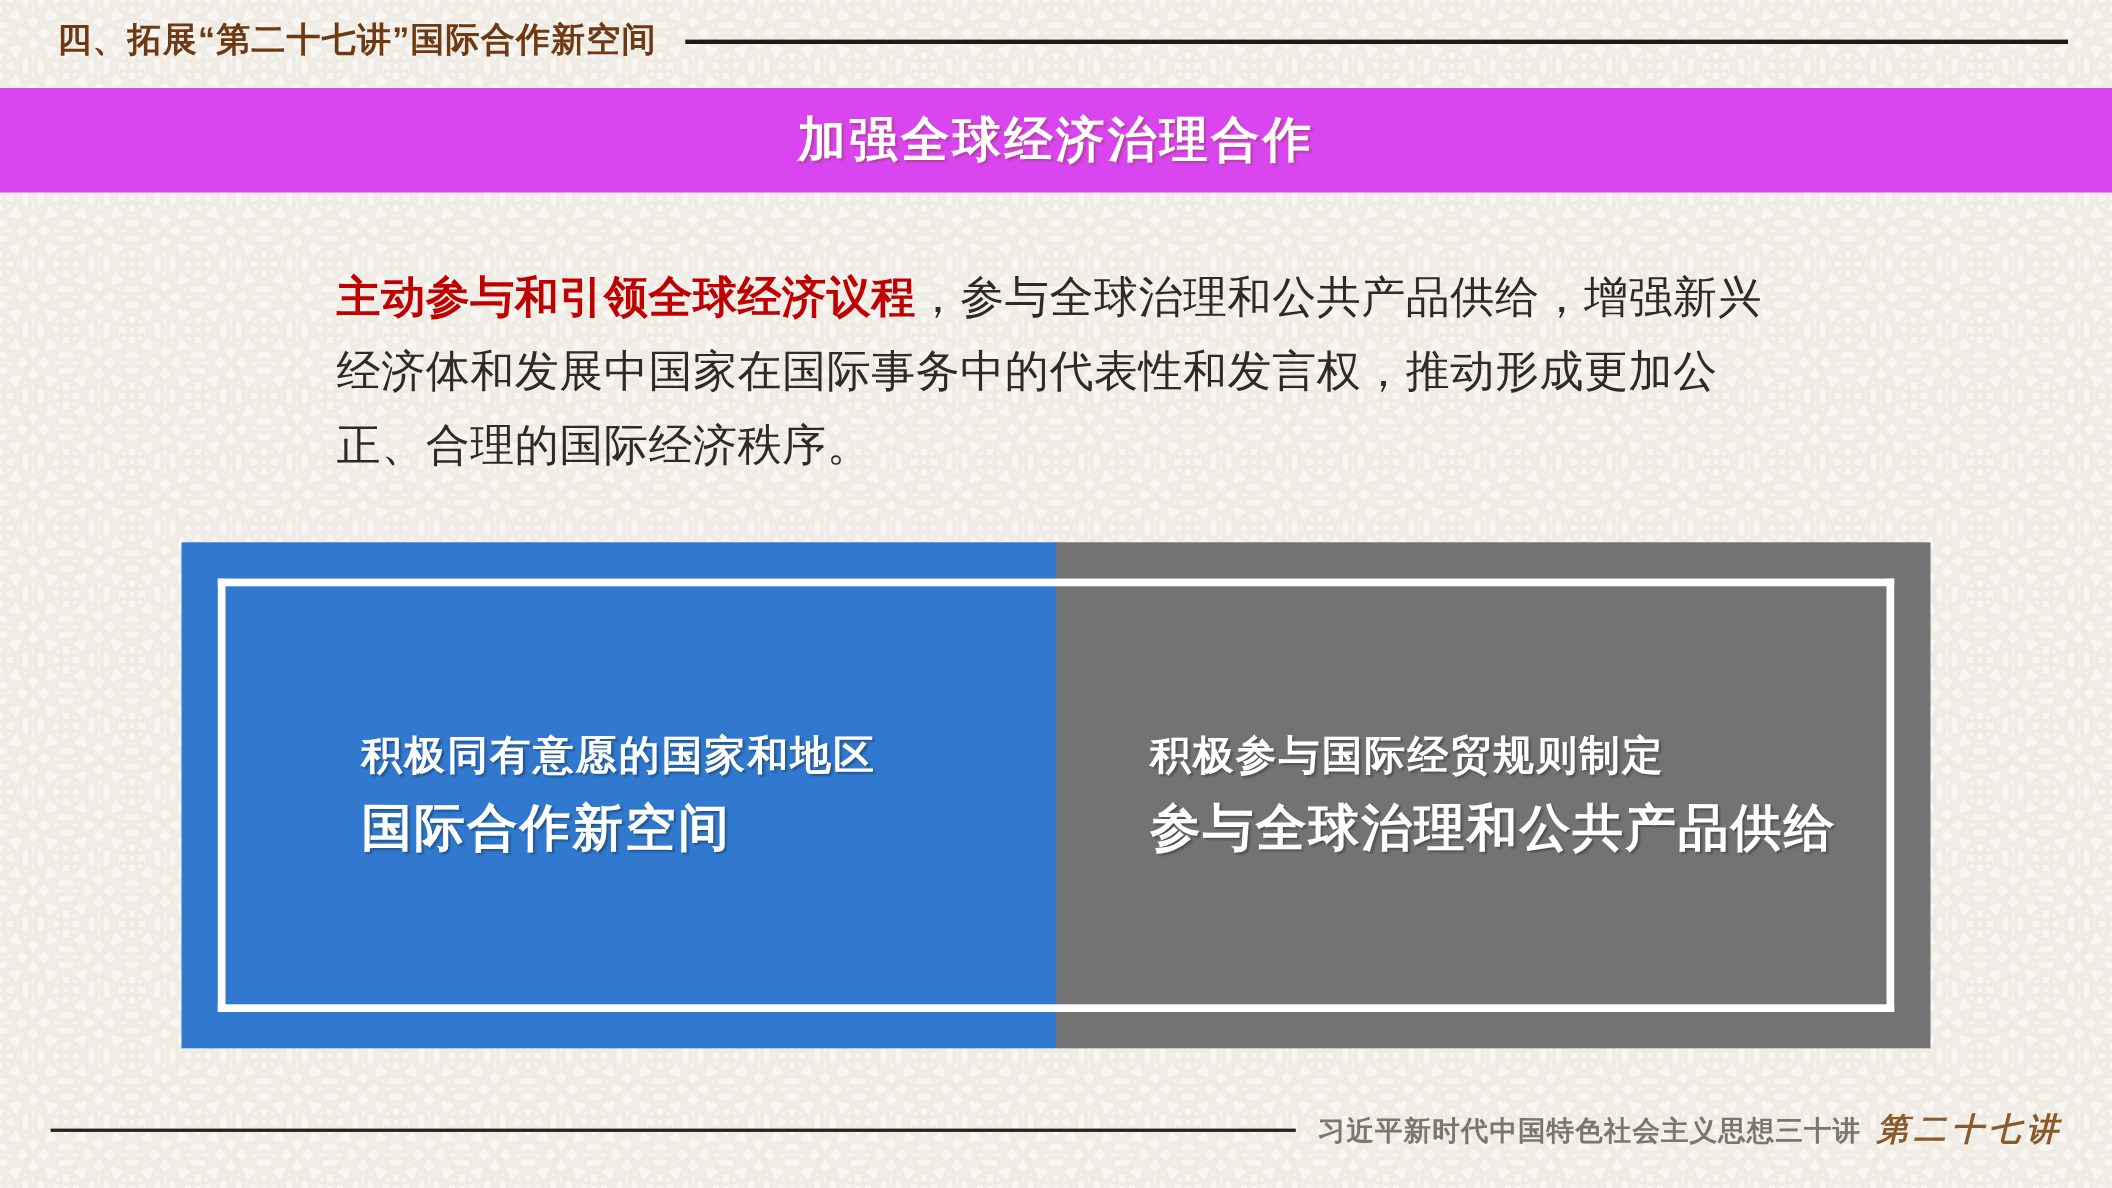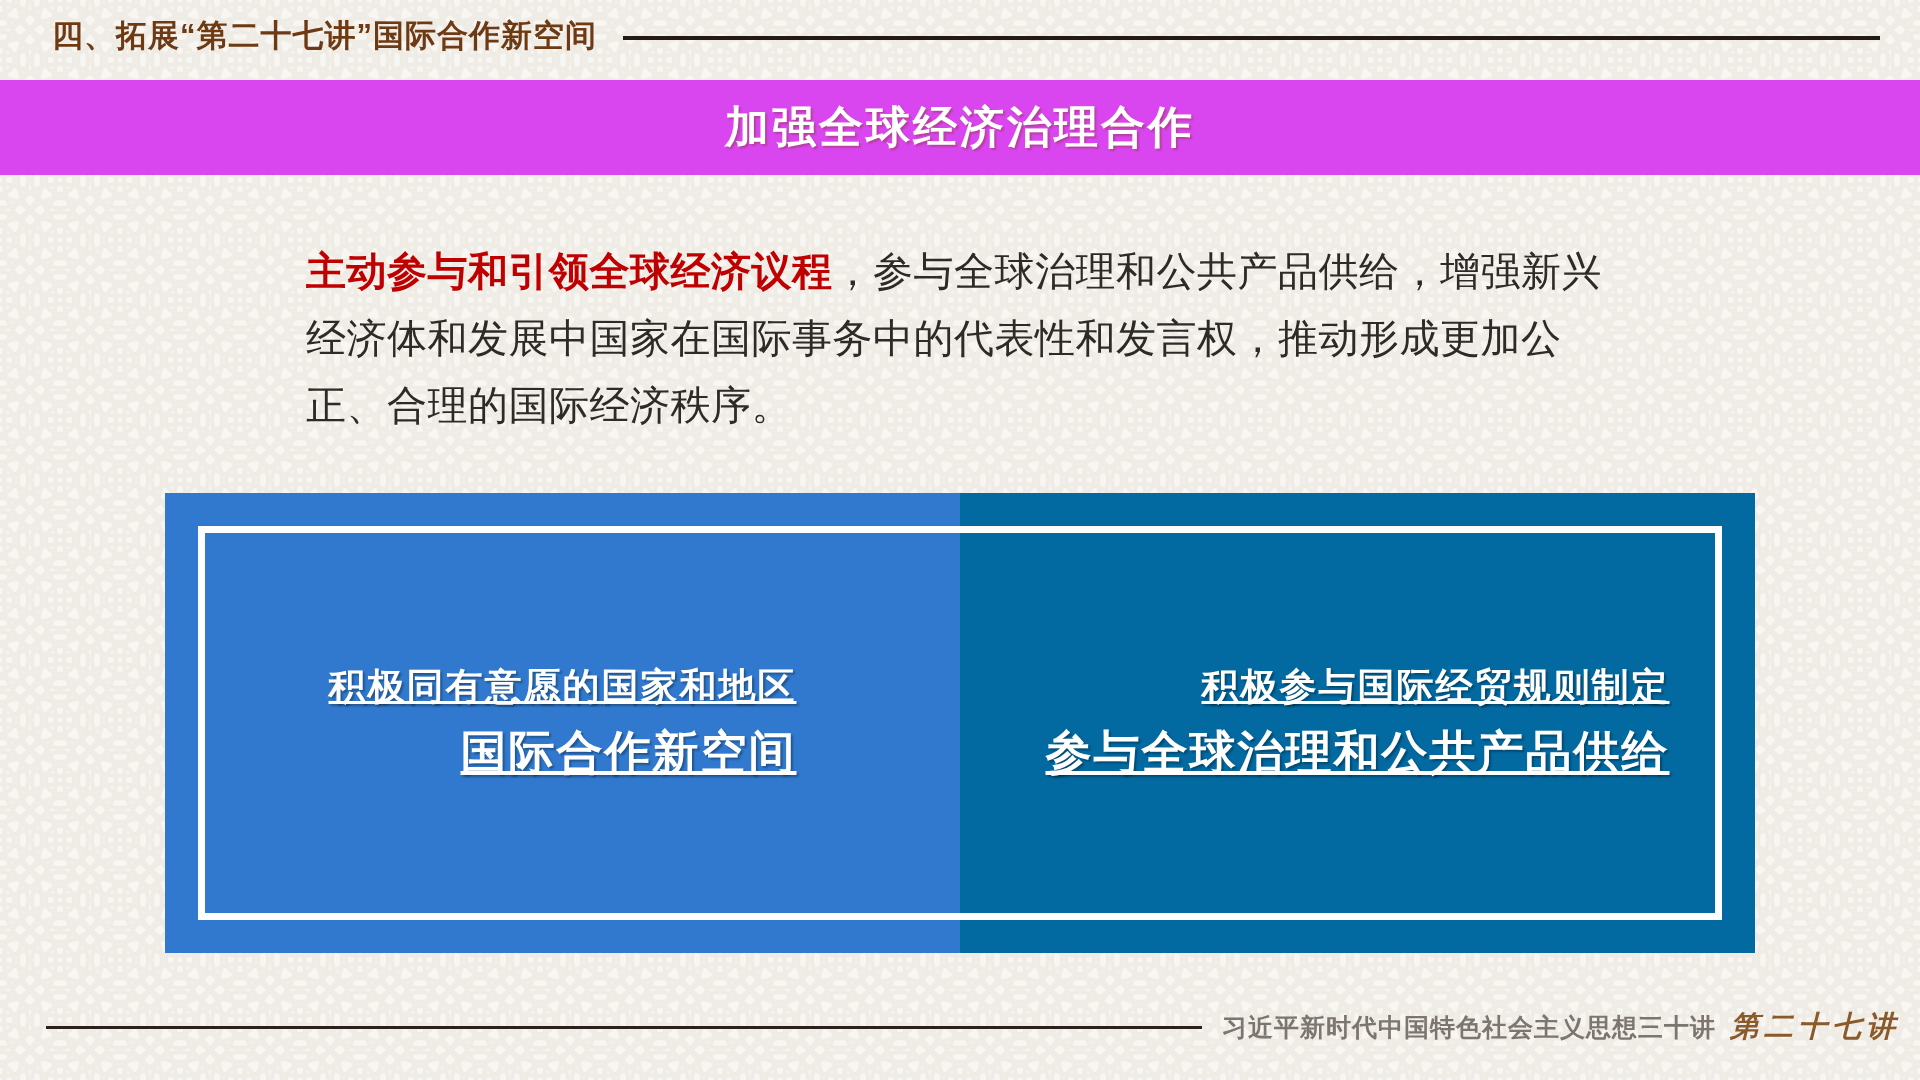--- a/index.html
+++ b/index.html
@@ -102,21 +102,21 @@
     display: flex;
   }
   .panel {
     flex: 1 1 50%;
     position: relative;
     display: flex;
     align-items: center;
     justify-content: center;
   }
   .panel.blue  { background: #3079ce; }
-  .panel.orange{ background: #0369a1; }
+  .panel.orange{ background: #737373; }
 
   .panel-inner-border {
     position: absolute;
     top: 33px;
     bottom: 33px;
     border-top: 7px solid #ffffff;
     border-bottom: 7px solid #ffffff;
   }
   .panel.blue .panel-inner-border {
     left: 33px;
@@ -125,24 +125,23 @@
   }
   .panel.orange .panel-inner-border {
     left: 0;
     right: 33px;
     border-right: 7px solid #ffffff;
   }
 
   .panel-text {
     position: relative;
     z-index: 2;
-    text-align: right;
+    text-align: left;
     color: #ffffff;
     padding: 0 30px;
-    text-decoration: underline;
   }
   .panel-line1 {
     font-size: 37px;
     font-weight: bold;
     letter-spacing: 2px;
     text-shadow: 2px 2px 2px rgba(0,0,0,0.30);
     white-space: nowrap;
   }
   .panel-line2 {
     font-size: 46px;
@@ -172,21 +171,21 @@
   }
   .footer-title {
     font-size: 25px;
     font-weight: bold;
     color: #7d7670;
     white-space: nowrap;
     letter-spacing: 1px;
   }
   .footer-lecture {
     margin-left: 14px;
-    margin-right: 20px;
+    margin-right: 44px;
     font-size: 29px;
     font-weight: bold;
     color: #8a5a2b;
     font-family: "Liberation Serif", "DejaVu Serif", serif;
     font-style: italic;
     letter-spacing: 5px;
     white-space: nowrap;
   }
 </style>
 </head>

